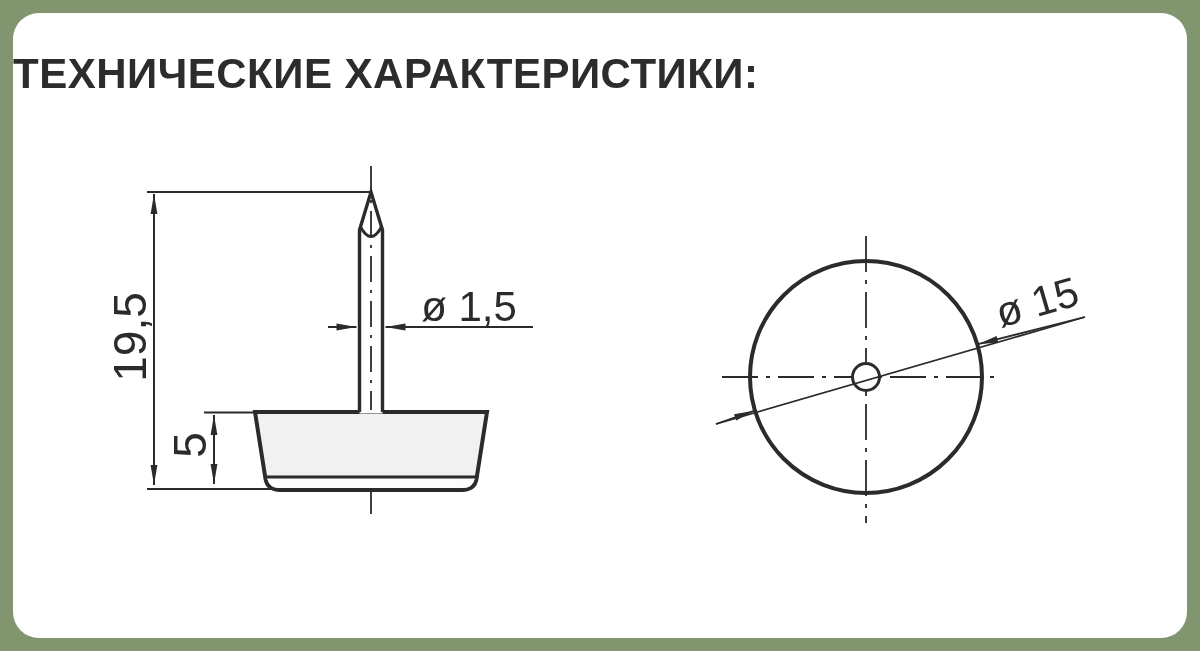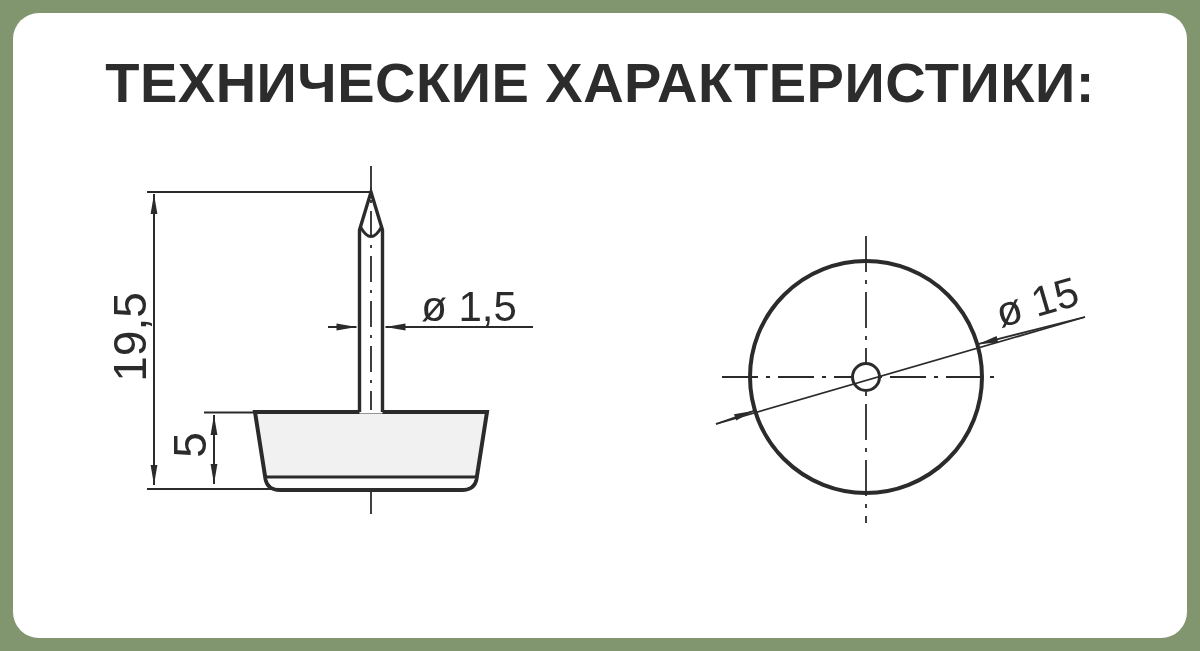--- a/index.html
+++ b/index.html
@@ -8,22 +8,21 @@
     background:#81956F;
     font-family:"Liberation Sans", sans-serif;
     overflow:hidden;
   }
   .card{
     position:absolute;left:13px;top:13px;right:13px;bottom:13px;
     background:#ffffff;border-radius:26px;
   }
   .page-title{
     position:absolute;left:0;right:0;top:37px;
-    text-align:center;
-    font-size:56px;font-weight:bold;letter-spacing:.5px;
+    font-size:42px;font-weight:bold;letter-spacing:.5px;
     color:#2c2c2c;
     margin:0;
   }
   svg.drawing{position:absolute;left:0;top:0;}
   .dim-text{
     font-family:"Liberation Sans", sans-serif;
     fill:#2b2b2b;
   }
   .dim-text.big{font-size:46px;}
   .dim-text.dia{font-size:42px;}

